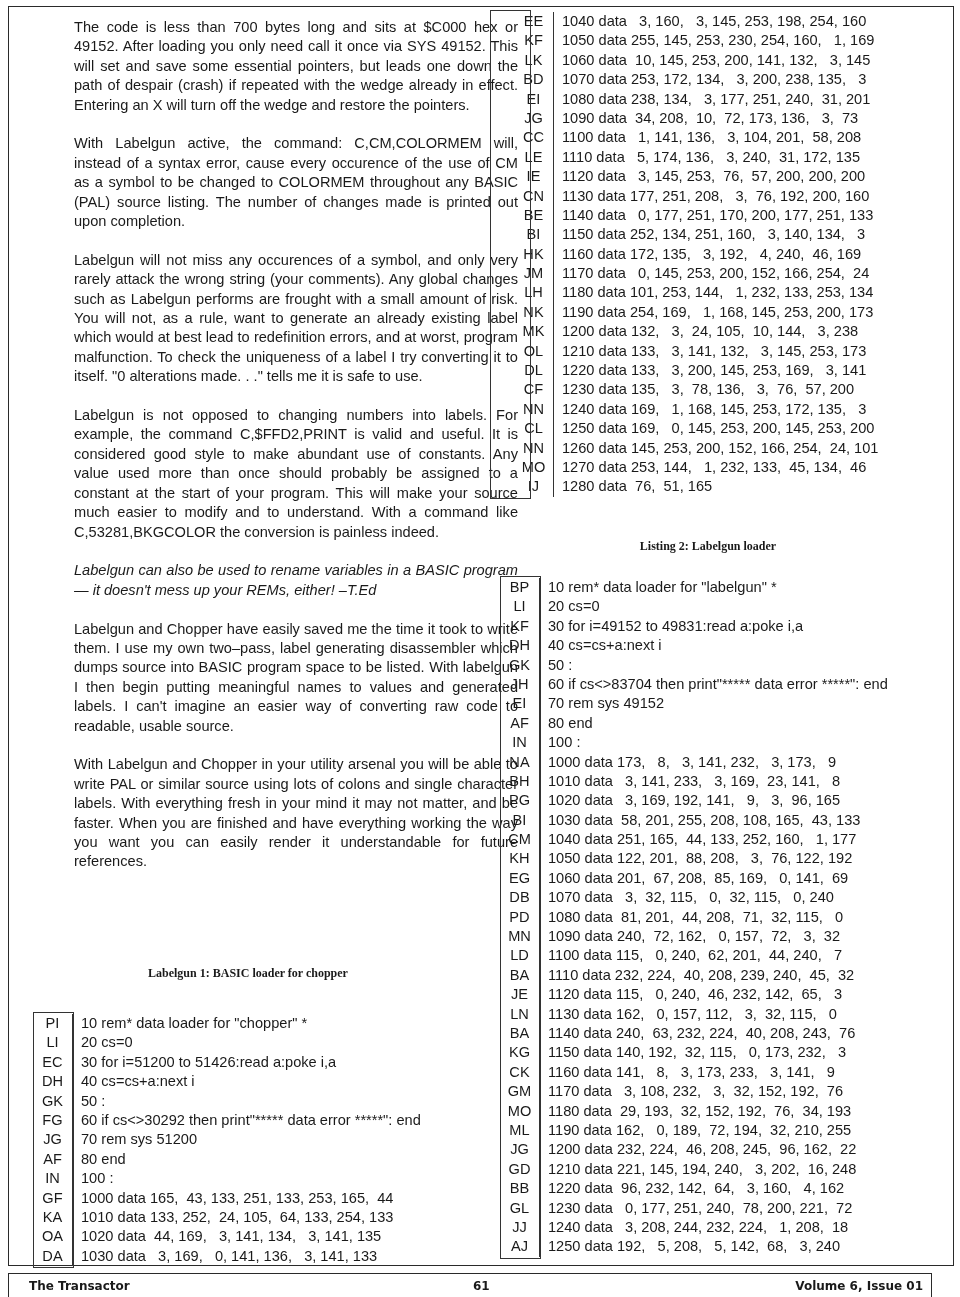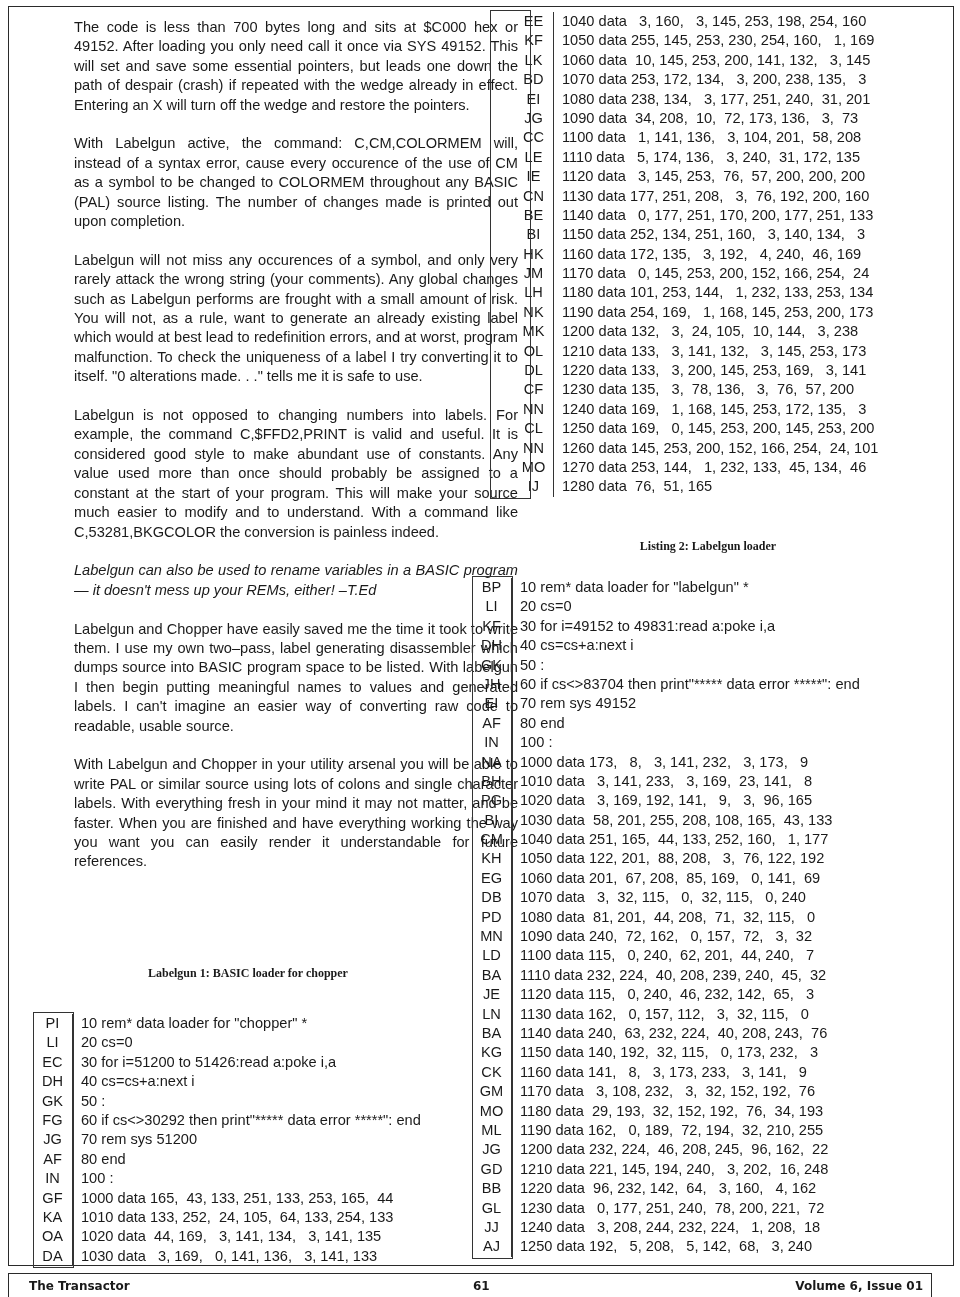--- a/index.html
+++ b/index.html
@@ -25,21 +25,21 @@
     font-size: 14.6px; line-height: 19.4px; white-space: pre;
   }
   .listing .row { display: flex; height: 19.4px; }
   .listing .cs { width: 40px; text-align: center; box-sizing: border-box; border-right: 1.3px solid #333; }
   .listing .code { padding-left: 8px; }
   .listing .cs-box {
     position: absolute; left: 0; top: 0; width: 41px; border: 1.3px solid #333; box-sizing: border-box; pointer-events: none;
   }
   #listing1 { left: 33px; top: 1004px; margin-top: 10px; }
   #listing2-cont { left: 490px; top: 12px; padding-left: 24px; }
-  #listing2 { left: 472px; top: 578px; }
+  #listing2 { left: 500px; top: 578px; }
   #listing1-title { position: absolute; left: 26px; width: 444px; top: 966px; }
   #listing2-title { position: absolute; left: 486px; width: 444px; top: 539px; }
   .footer {
     position: absolute; left: 8px; top: 1273px; width: 924px; height: 26px;
     border: 1.5px solid #2a2a2a; box-sizing: border-box;
     font-family: "DejaVu Sans", "Liberation Sans", sans-serif; font-weight: bold; font-size: 12px;
     display: flex; align-items: center; justify-content: space-between; padding: 0 8px 0 20px;
   }
   .footer .pg { position: absolute; left: 464px; }
 </style>

